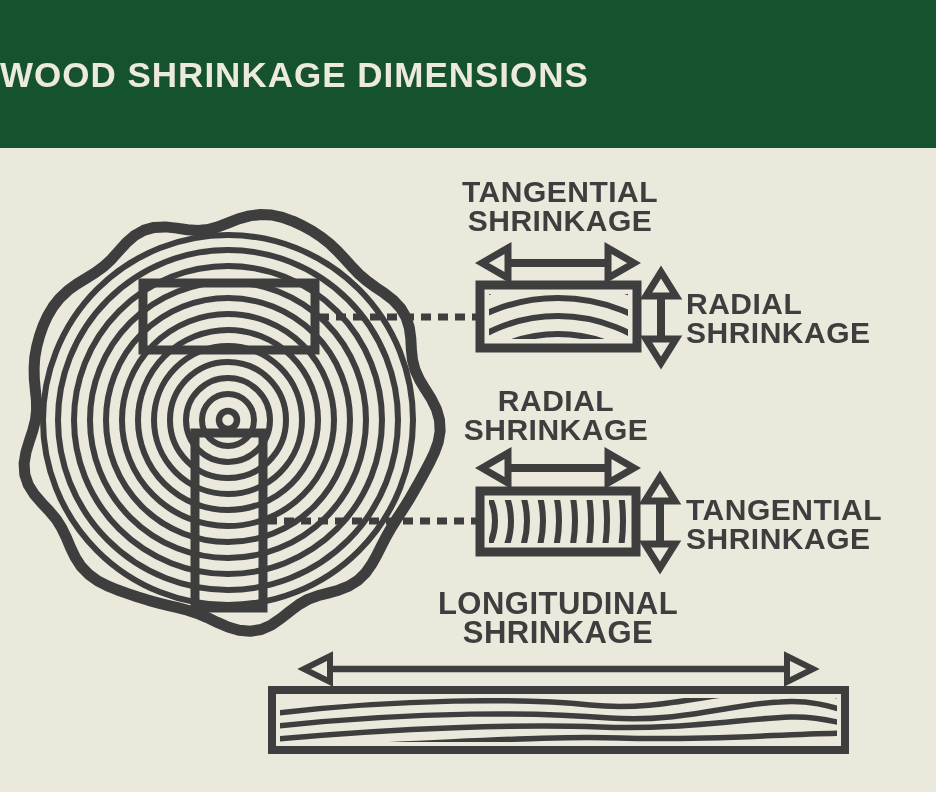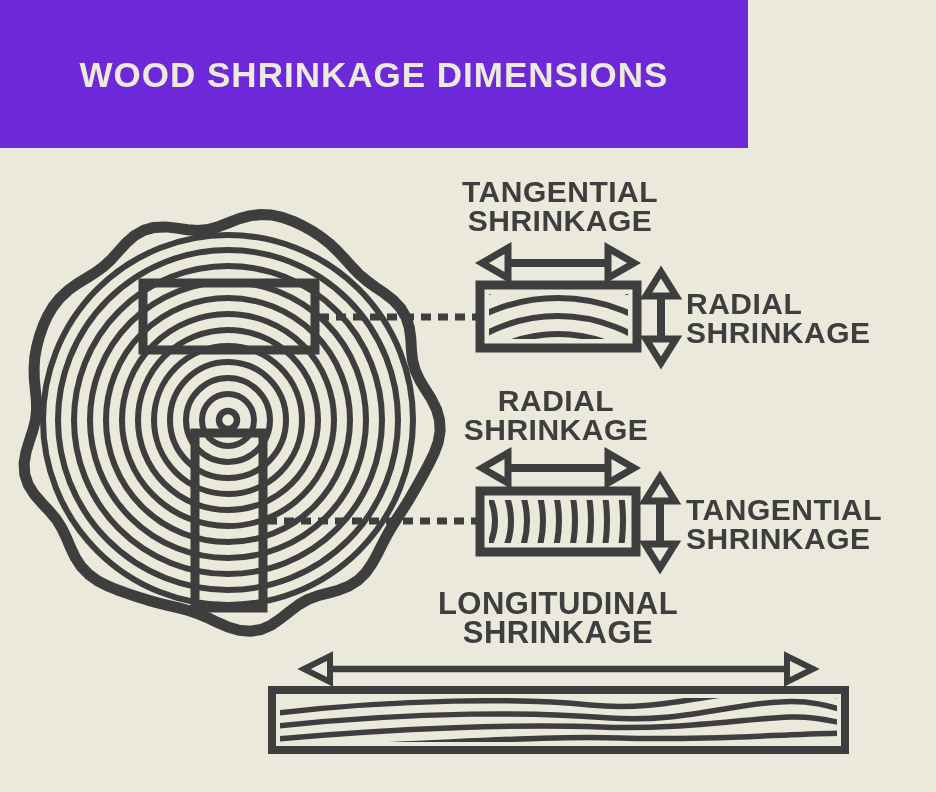--- a/index.html
+++ b/index.html
@@ -2,23 +2,23 @@
 <html><head>
 <meta charset="utf-8">
 <style>
   html,body{margin:0;padding:0;}
   body{
     width:936px;height:792px;overflow:hidden;
     background:#ebe8dc;
     font-family:"Liberation Sans",sans-serif;
   }
   .header{
-    height:148px;width:748px;
-    background:#6d28d9;
-    display:flex;align-items:center;justify-content:center;
+    height:148px;width:936px;
+    background:#14532d;
+    display:flex;align-items:center;
   }
   .header h1{
     margin:0;
     font:700 35px/35px "Liberation Sans",sans-serif;
     color:#ece9dd;
     letter-spacing:1px;
   }
   .diagram{
     position:relative;
     width:780px;height:644px;border-radius:8px;

